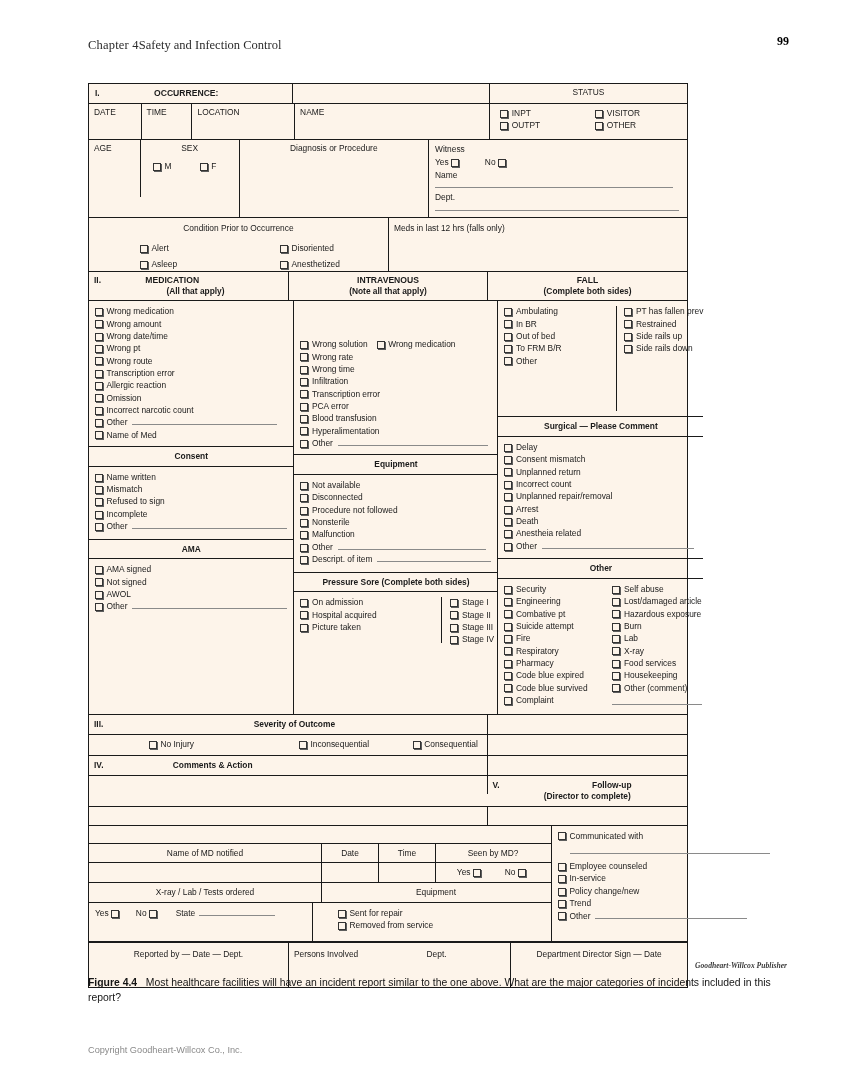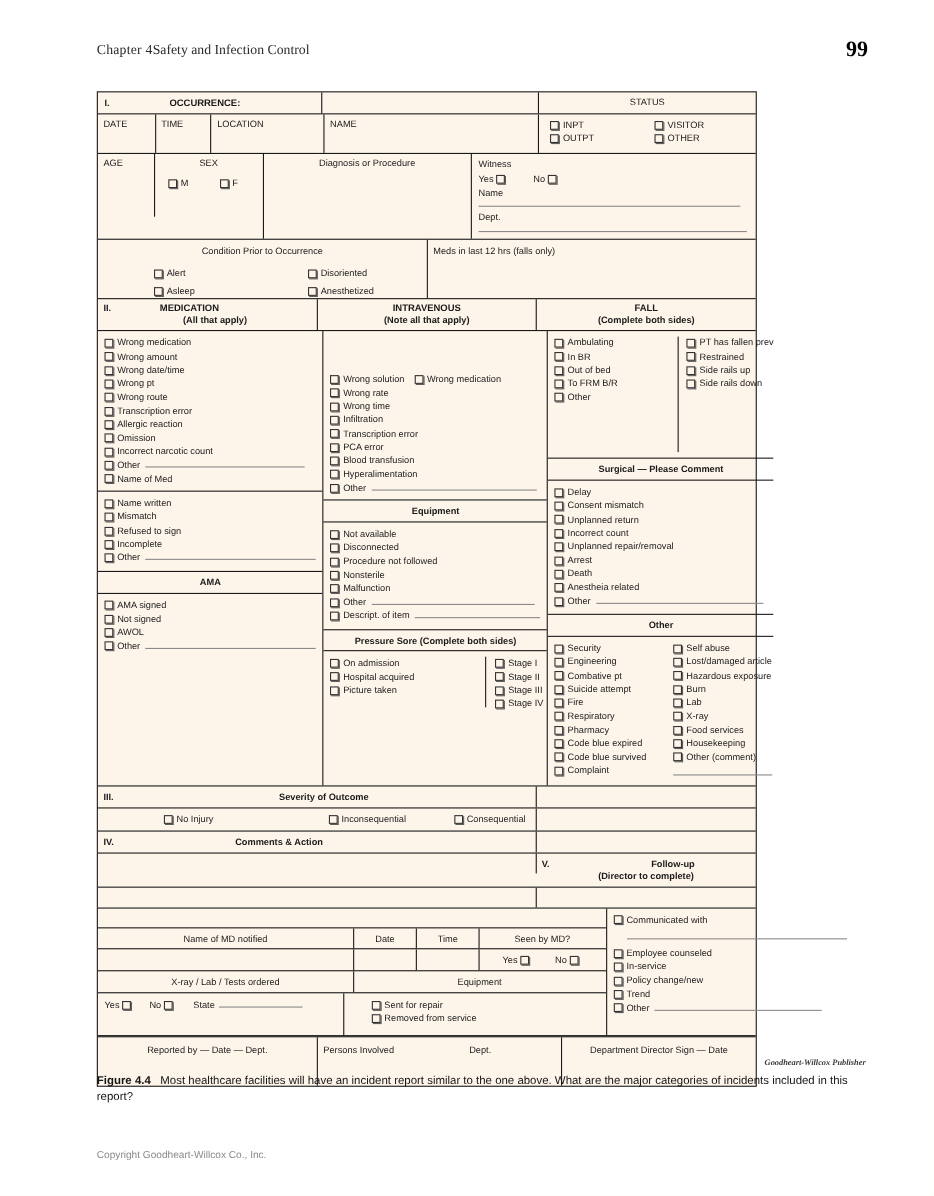--- a/index.html
+++ b/index.html
@@ -14,21 +14,21 @@
   
   .runhead{
     position:absolute;left:88px;top:38px;width:700px;
     font-family:"Liberation Serif", serif;
     font-size:12.5px;color:#2b2b2b;
   }
   .runhead .chap{letter-spacing:.2px;}
   .folio{
     position:absolute;right:60px;top:34px;
     font-family:"Liberation Serif", serif;
-    font-size:20px;font-weight:bold;color:#000;margin-left:16px;
+    font-size:12px;font-weight:bold;color:#000;margin-left:16px;
   }
 
   
   .form{
     position:absolute;left:88px;top:83px;width:600px;
     background:#fdf4ea;
     border:1.6px solid #1a1a1a;
     box-sizing:border-box;
     font-size:8.4px;
     line-height:1.28;
@@ -199,20 +199,23 @@
           <span class="opt"><span class="cb"></span><span>Wrong date/time</span></span>
           <span class="opt"><span class="cb"></span><span>Wrong pt</span></span>
           <span class="opt"><span class="cb"></span><span>Wrong route</span></span>
           <span class="opt"><span class="cb"></span><span>Transcription error</span></span>
           <span class="opt"><span class="cb"></span><span>Allergic reaction</span></span>
           <span class="opt"><span class="cb"></span><span>Omission</span></span>
           <span class="opt"><span class="cb"></span><span>Incorrect narcotic count</span></span>
           <span class="opt"><span class="cb"></span><span>Other</span><span class="ln" style="width:145px;margin-left:5px;"></span></span>
           <span class="opt"><span class="cb"></span><span>Name of Med</span></span>
         </div>
+        <div class="cell ctr b" style="border-bottom:1.1px solid #1a1a1a;padding:4px 5px;">
+          <span>Consent</span>
+        </div>
         <div class="cell" style="border-bottom:1.6px solid #1a1a1a;padding:5px 6px 5px;">
           <span class="opt"><span class="cb"></span><span>Name written</span></span>
           <span class="opt"><span class="cb"></span><span>Mismatch</span></span>
           <span class="opt"><span class="cb"></span><span>Refused to sign</span></span>
           <span class="opt"><span class="cb"></span><span>Incomplete</span></span>
           <span class="opt"><span class="cb"></span><span>Other</span><span class="ln" style="width:155px;margin-left:5px;"></span></span>
         </div>
         <div class="cell ctr b" style="border-bottom:1.1px solid #1a1a1a;padding:4px 5px;">
           <span>AMA</span>
         </div>
@@ -340,21 +343,21 @@
         <div style="width:165px;text-align:center;"><span class="opt inl"><span class="cb"></span><span>No Injury</span></span></div>
         <div style="width:150px;text-align:center;"><span class="opt inl" style="margin-right:0;"><span class="cb"></span><span>Inconsequential</span></span></div>
         <div style="flex:1;text-align:center;"><span class="opt inl" style="margin-right:0;"><span class="cb"></span><span>Consequential</span></span></div>
       </div>
       <div class="cell" style="width:231px;">&nbsp;</div>
     </div>
 
     <div class="row">
       <div class="cell vb" style="width:463px;padding:4px 5px;">
         <span class="b">IV.</span>
-        <span class="b" style="margin-left:108px;text-align:center;">Comments &amp; Action</span>
+        <span class="b" style="margin-left:67px;text-align:center;">Comments &amp; Action</span>
       </div>
       <div class="cell" style="width:231px;">&nbsp;</div>
     </div>
 
     <div class="row">
       <div class="cell vb blank" style="width:463px;">&nbsp;</div>
       <div class="cell ctr" style="width:231px;padding:4px 5px;">
         <div style="text-align:left;"><span class="b">V.</span>
         <span class="b" style="margin-left:90px;text-align:right;">Follow-up</span></div>
         <div class="b">(Director to complete)</div>

